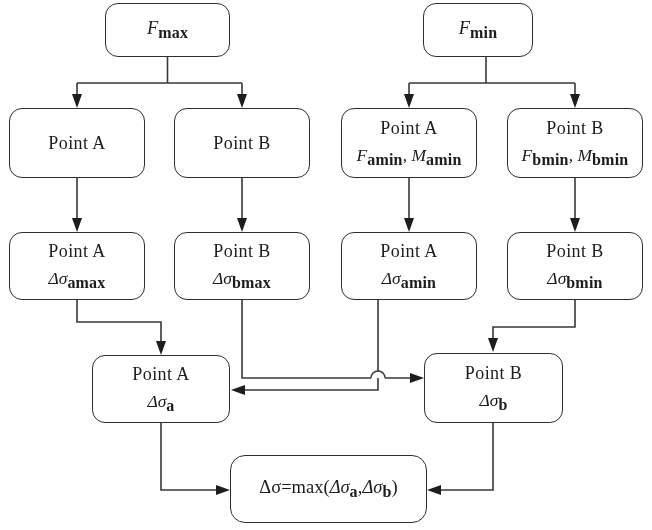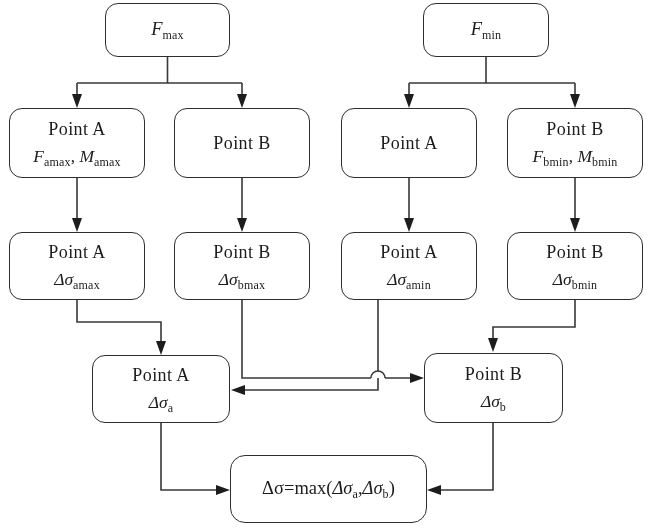--- a/index.html
+++ b/index.html
@@ -14,21 +14,21 @@
     border:1.6px solid #2e2e2e; border-radius:13px;
     display:flex; flex-direction:column; align-items:center; justify-content:center;
     text-align:center; line-height:1.5;
   }
   .node .title   { font-size:18px; letter-spacing:.4px; white-space:nowrap; }
   .node .formula { font-size:17.5px; white-space:nowrap; }
   .top-node .formula { font-size:18.5px; }
   .result-node { font-size:18.5px; border-radius:15px; }
   .result-node .formula { font-size:18.5px; }
   .it  { font-style:italic; }
-  .sub { font-size:12px; vertical-align:-4px; letter-spacing:.2px; }
+  .sub { font-size:16px; vertical-align:-4px; letter-spacing:.2px;font-weight:bold; }
   .wire { stroke:#383838; stroke-width:1.6; fill:none; }
   .ah   { fill:#1d1d1d; stroke:none; }
   .hop  { stroke:#383838; stroke-width:1.6; fill:#ffffff; }
 </style>
 </head>
 <body>
 
 <div id="stage">
 
   <svg id="wires" width="652" height="530" viewBox="0 0 652 530">
@@ -63,33 +63,33 @@
     <path class="wire" d="M161 423 V490 H216"></path>
     <polygon class="ah" points="216,485 216,495 230,490"></polygon>
 
     <path class="wire" d="M493 423 V490 H441"></path>
     <polygon class="ah" points="441,485 441,495 427,490"></polygon>
   </svg>
 
   <div class="node top-node" style="left:105px;top:3px;width:125px;height:54px">
     <div class="formula"><span class="it">F</span><span class="sub">max</span></div>
   </div>
-  <div class="node top-node" style="left:423px;top:3px;width:126px;height:54px">
+  <div class="node top-node" style="left:423px;top:3px;width:110px;height:54px">
     <div class="formula"><span class="it">F</span><span class="sub">min</span></div>
   </div>
 
   <div class="node" style="left:9px;top:108px;width:136px;height:70px">
     <div class="title">Point A</div>
-    <div class="formula"><span class="it">F</span><span class="sub">amax</span><span>, </span><span class="it">M</span><span class="sub">amax</span></div>
   </div>
   <div class="node" style="left:174px;top:108px;width:136px;height:70px">
     <div class="title">Point B</div>
   </div>
   <div class="node" style="left:341px;top:108px;width:136px;height:70px">
     <div class="title">Point A</div>
+    <div class="formula"><span class="it">F</span><span class="sub">amin</span><span>, </span><span class="it">M</span><span class="sub">amin</span></div>
   </div>
   <div class="node" style="left:507px;top:108px;width:136px;height:70px">
     <div class="title">Point B</div>
     <div class="formula"><span class="it">F</span><span class="sub">bmin</span><span>, </span><span class="it">M</span><span class="sub">bmin</span></div>
   </div>
 
   <div class="node" style="left:9px;top:232px;width:136px;height:68px">
     <div class="title">Point A</div>
     <div class="formula"><span class="it">Δσ</span><span class="sub">amax</span></div>
   </div>

